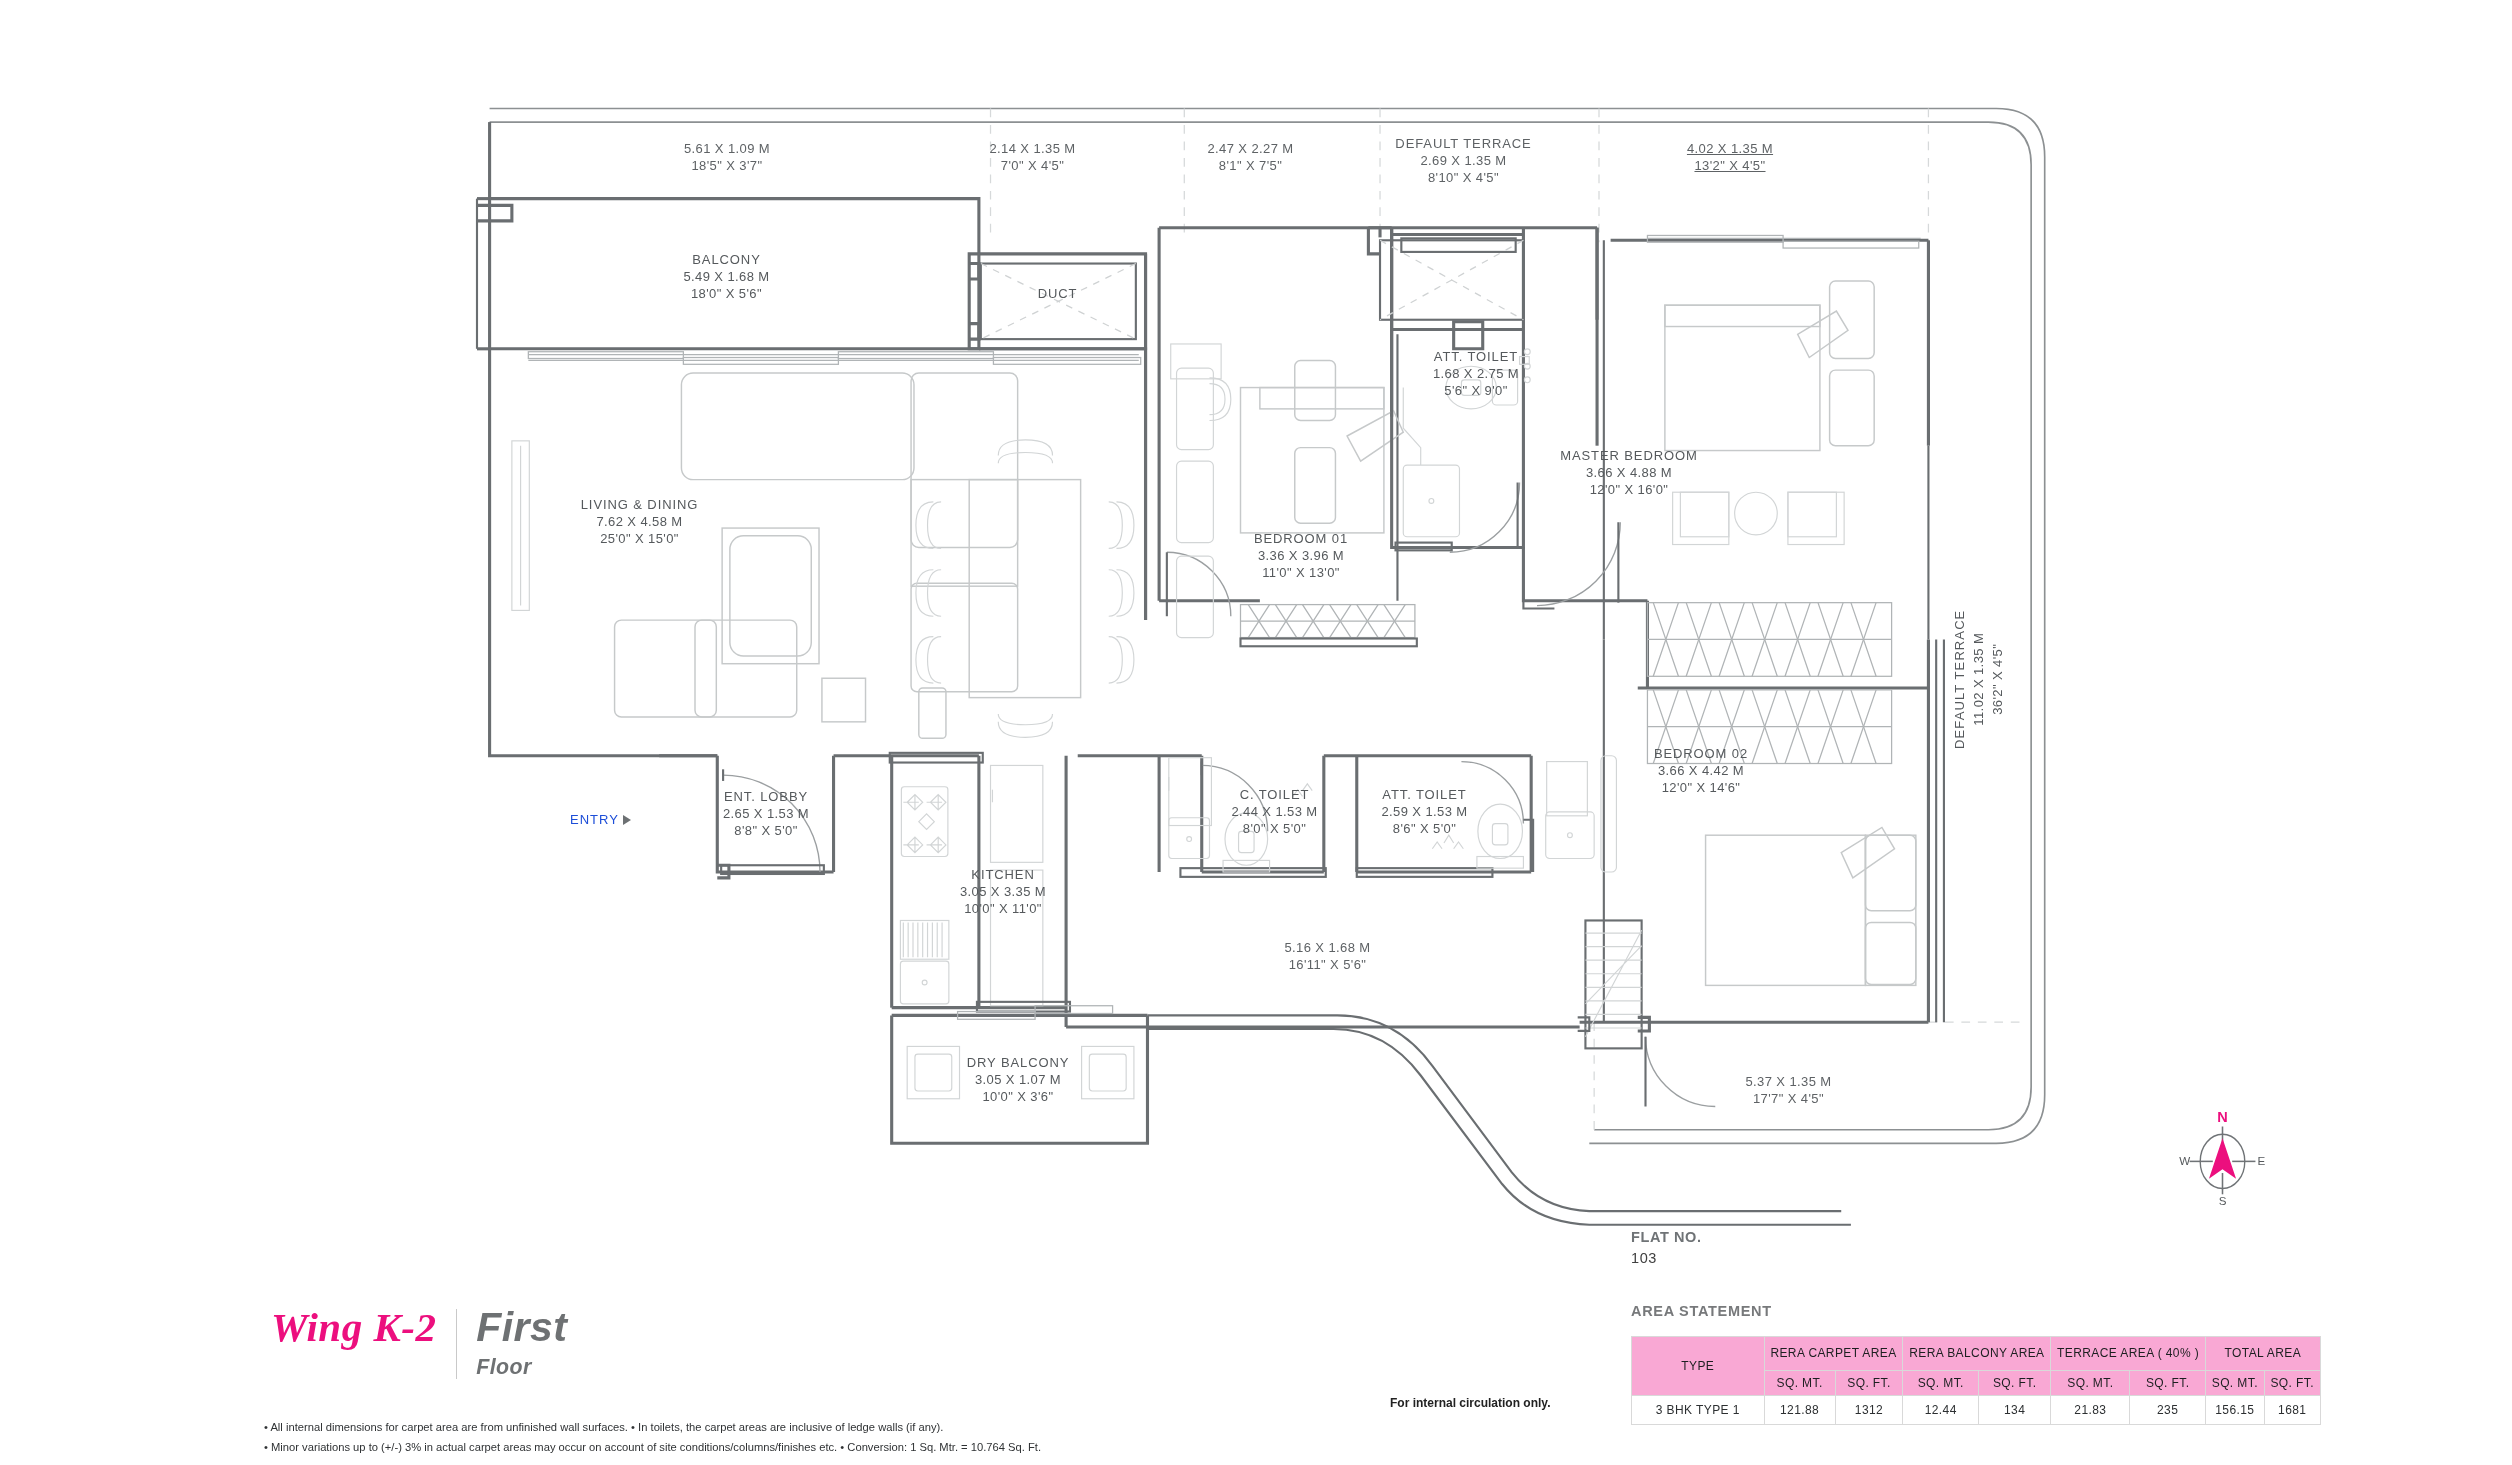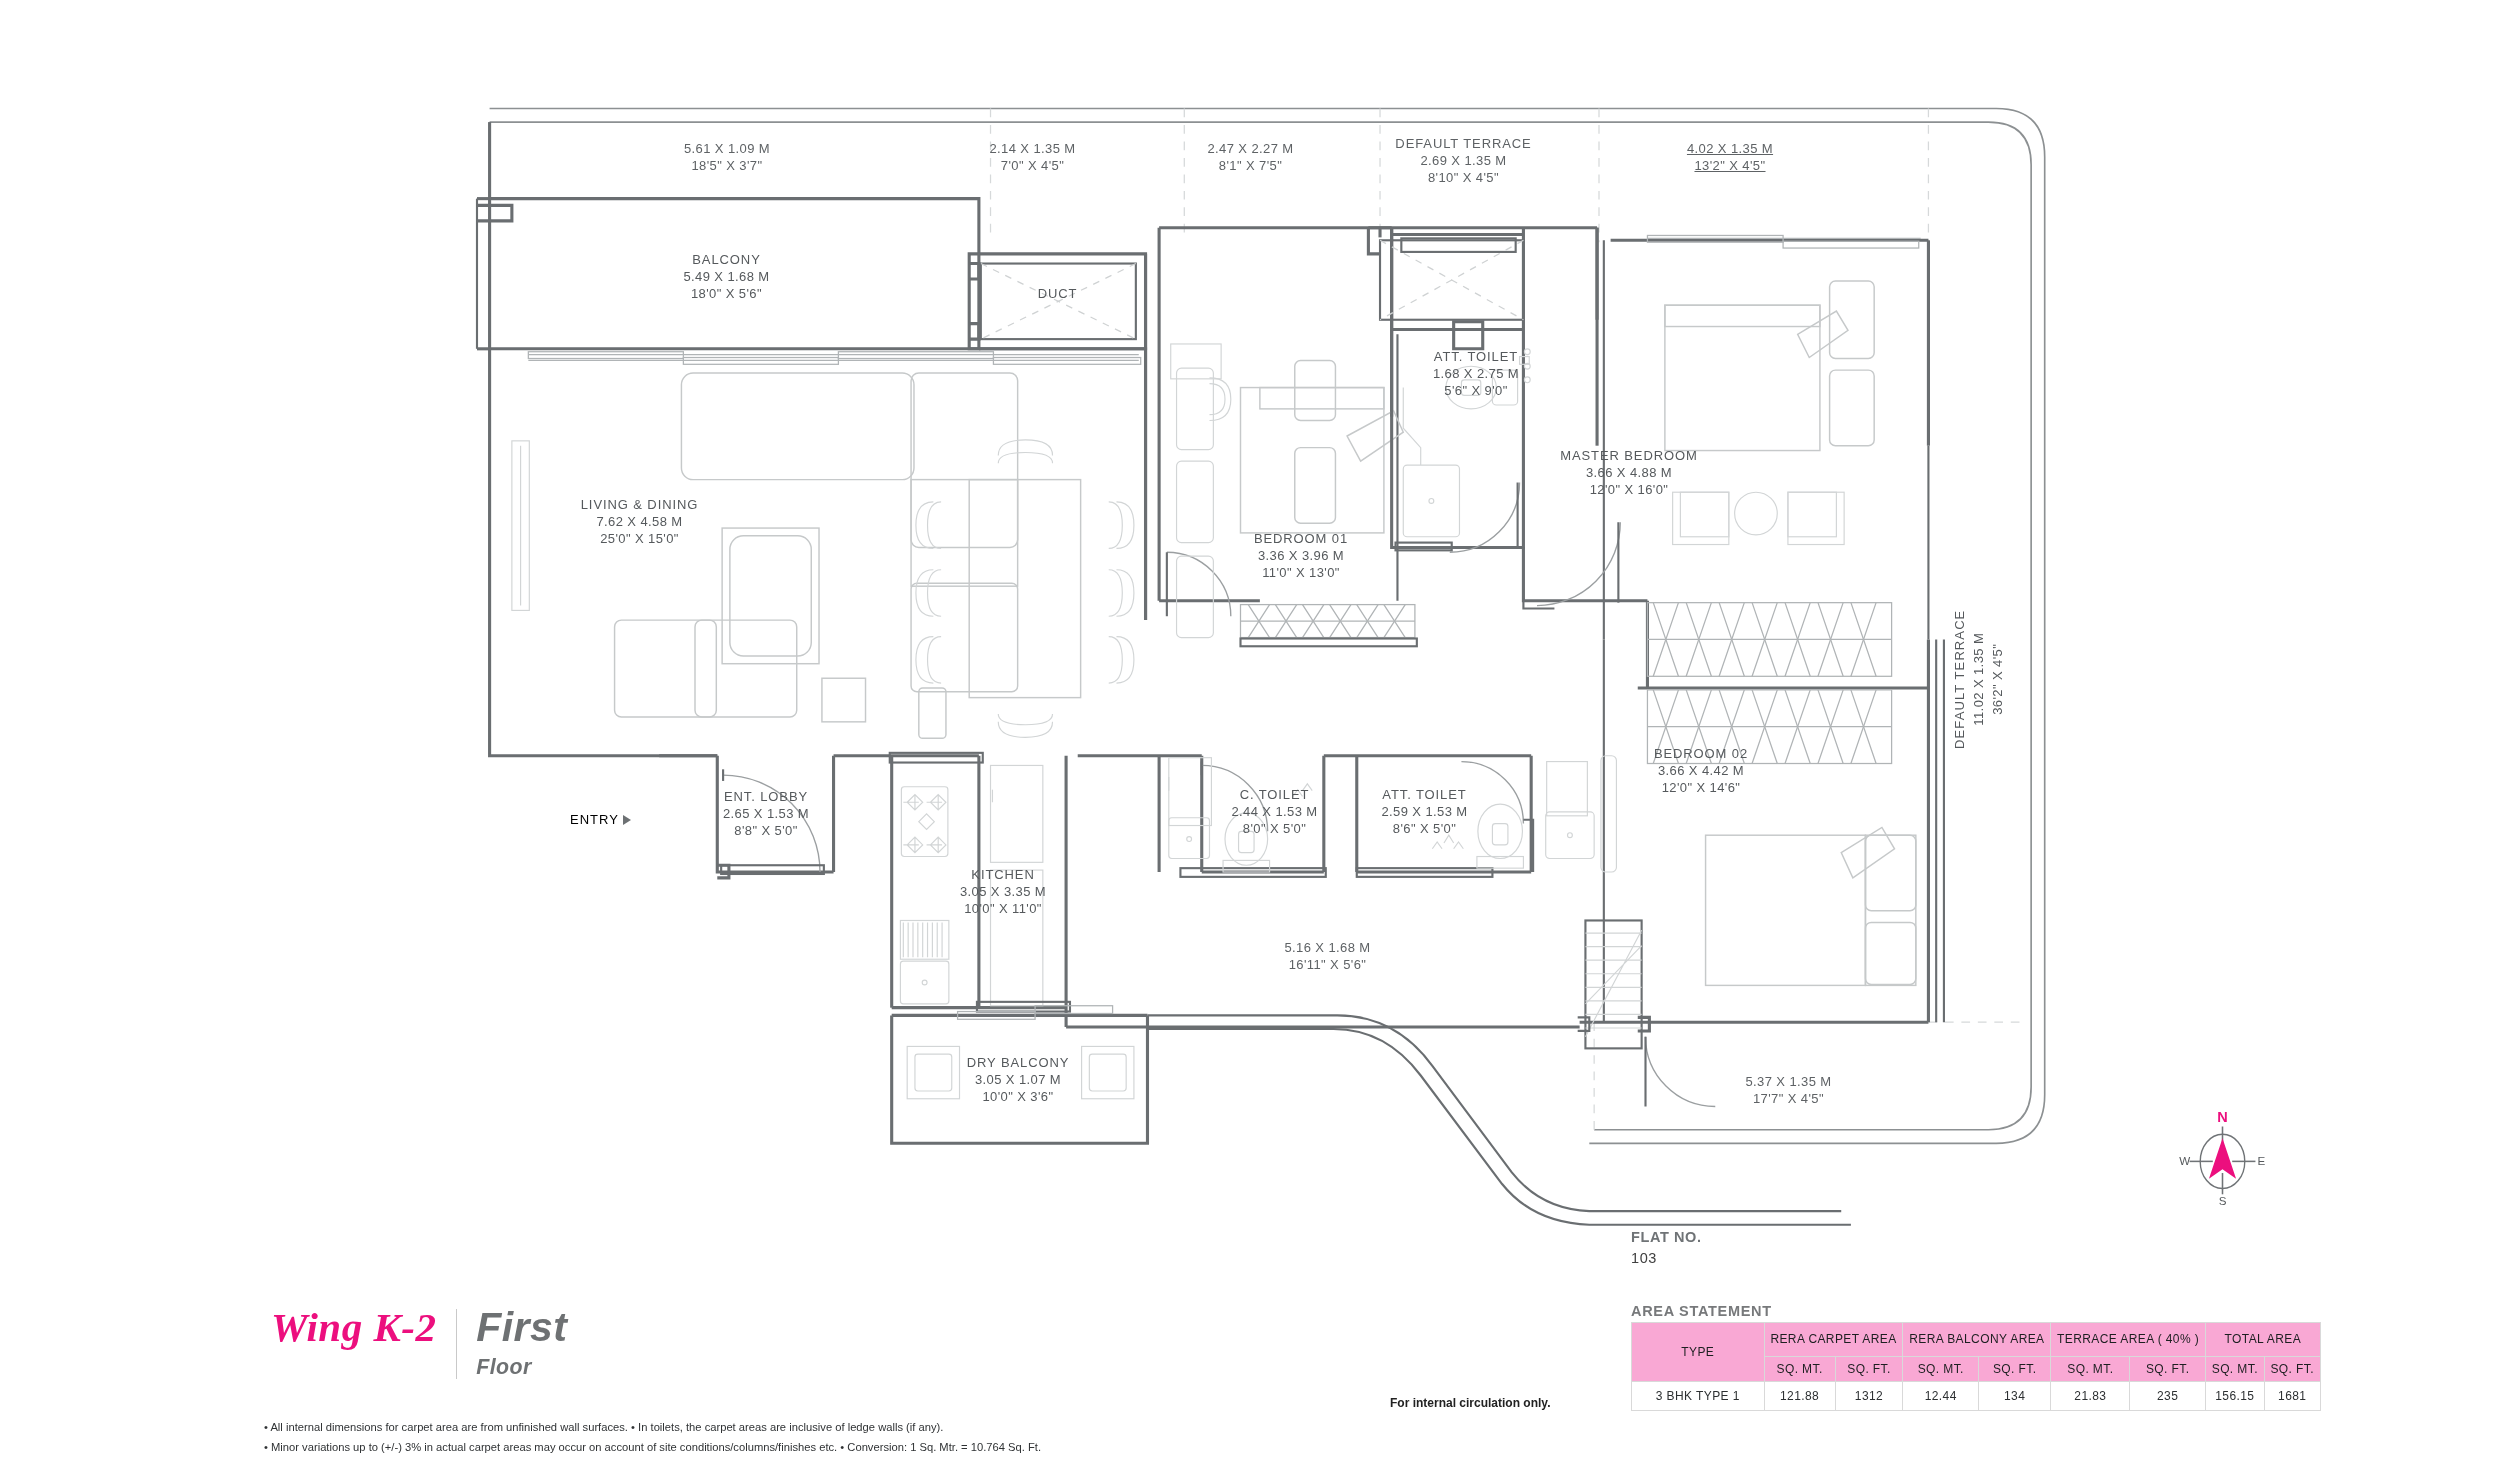--- a/index.html
+++ b/index.html
@@ -22,21 +22,21 @@
   .lbl .d{display:block;}
   .lbl.dim{color:#5e6265;}
   .lbl.vert{
     transform-origin:50% 50%;
     transform:rotate(-90deg);
     line-height:1.45;
   }
   .lbl.vert .n{letter-spacing:1.1px;}
 
   .entry-tag{
-    position:absolute;font-size:13px;letter-spacing:1px;color:#000000;
+    position:absolute;font-size:13px;letter-spacing:1px;color:#1d4ed8;
     display:flex;align-items:center;gap:3.9px;
   }
   .entry-tag .tri{
     width:0;height:0;border-top:5.8px solid transparent;border-bottom:5.8px solid transparent;
     border-left:8.7px solid #6d7173;display:inline-block;
   }
 
   
   #flatno{position:absolute;left:1631px;top:1229px;}
   #flatno .cap{font-size:14.5px;letter-spacing:0.6px;color:#6f7376;font-weight:700;}
@@ -57,21 +57,21 @@
     font-style:italic;color:#6e7173;line-height:1;}
   #brand .floorwrap .big{font-size:41px;font-weight:700;display:block;letter-spacing:0.5px;}
   #brand .floorwrap .small{font-size:21.3px;font-weight:700;display:block;margin-top:8.7px;letter-spacing:0.5px;}
 
   #notes{position:absolute;left:264px;top:1418px;font-size:11.2px;color:#2f3234;line-height:1.75;}
   #notes div{white-space:nowrap;}
   #circ{position:absolute;left:1390px;top:1396px;font-size:12px;font-weight:700;color:#222;white-space:nowrap;}
 
   
   #area-wrap{position:absolute;left:1631px;top:1303px;}
-  #area-title{font-size:14.5px;font-weight:700;letter-spacing:0.7px;color:#77797b;margin-bottom:3px;}
+  #area-title{font-size:14.5px;font-weight:700;letter-spacing:0.7px;color:#77797b;margin-bottom:17px;}
   table.area{border-collapse:collapse;font-size:12px;color:#2c2f31;}
   table.area th,table.area td{
     border:1px solid #d9d9d9;text-align:center;white-space:nowrap;
     padding:0 5.8px;font-weight:400;letter-spacing:0.4px;
   }
   table.area th{background:#f9a8d4;color:#1d1f21;}
   table.area th.grp{height:33px;line-height:1.15;}
   table.area th.unit{height:24px;}
   table.area th.type{height:57px;width:120px;}
   table.area td{height:28px;background:#fff;}

